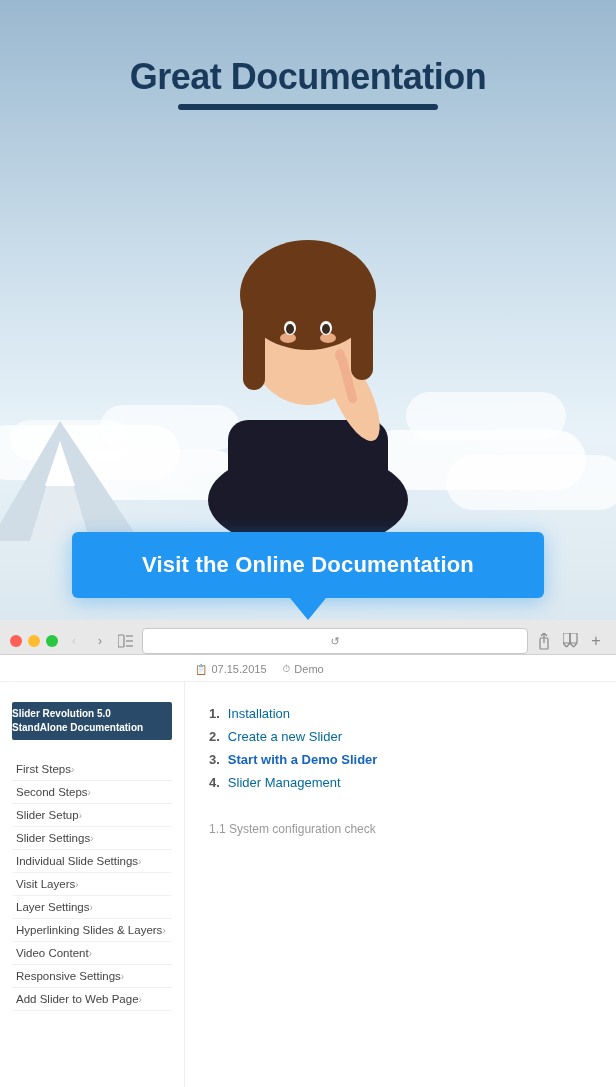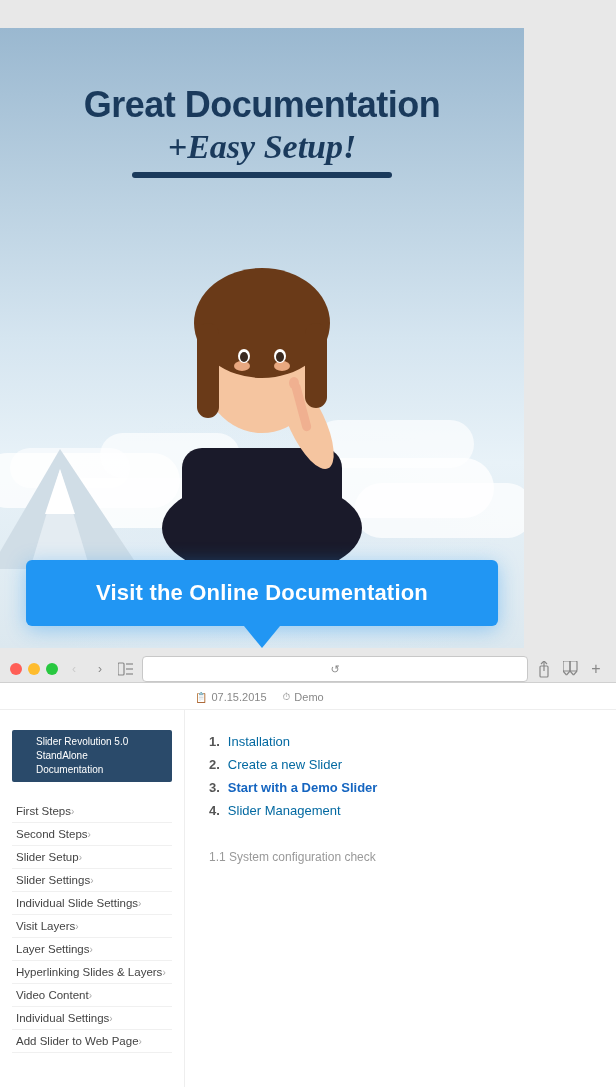--- a/index.html
+++ b/index.html
@@ -7,26 +7,25 @@
     body {
       width: 616px;
       min-height: 1087px;
       font-family: -apple-system, BlinkMacSystemFont, 'Segoe UI', sans-serif;
       background: #e8e8e8;
       overflow-x: hidden;
     }
 
     
     .hero {
-      width: 524px;
+      width: 616px;
       height: 620px;
       position: relative;
       overflow: hidden;
       background: linear-gradient(180deg, #b8d4e8 0%, #d6e8f5 40%, #e8f2fa 70%, #c8dce8 100%);
-      margin-top: 28px;
     }
 
     .hero-bg {
       position: absolute;
       inset: 0;
       background:
         radial-gradient(ellipse 80% 40% at 50% 85%, #e0ecf5 0%, transparent 60%),
         linear-gradient(180deg, #9ab8d0 0%, #b8cfe0 25%, #d5e5f0 50%, #e8f2f8 70%, #dce8ef 100%);
     }
 
@@ -228,22 +227,22 @@
     .doc-sidebar {
       width: 185px;
       flex-shrink: 0;
       padding: 20px 12px;
       border-right: 1px solid #eee;
     }
     .sidebar-brand {
       background: #2a4a6a;
       color: white;
       font-size: 10px;
-      font-weight: 400;
-      padding: 5px 24px;
+      font-weight: 700;
+      padding: 5px 0;
       border-radius: 2px;
       line-height: 1.4;
       margin-bottom: 18px;
     }
 
     .sidebar-menu {
       list-style: none;
     }
     .sidebar-menu li {
       display: flex;
@@ -328,21 +327,20 @@
   <div style="position:absolute;bottom:75px;left:-10px;z-index:3;">
     <svg width="180" height="130" viewBox="0 0 180 130">
       <polygon points="0,130 70,10 150,130" fill="#d0dde6"></polygon>
       <polygon points="40,130 70,30 100,130" fill="#e4ecf2"></polygon>
       <polygon points="55,75 70,30 85,75" fill="white"></polygon>
     </svg>
   </div>
 
   <div class="hero-text">
     <div class="hero-title">Great Documentation</div>
-    <div class="hero-subtitle">+Easy Setup!</div>
     <div class="hero-underline"></div>
   </div>
 
   <div class="person">
 
     <svg width="280" height="380" viewBox="0 0 280 380" style="position:absolute;bottom:0;">
 
       <ellipse cx="140" cy="340" rx="100" ry="50" fill="#1a1a2a"></ellipse>
       <rect x="60" y="260" width="160" height="120" rx="20" fill="#1a1a2a"></rect>
 
@@ -469,21 +467,21 @@
         </li>
         <li>
           <span>Hyperlinking Slides &amp; Layers</span>
           <span class="sidebar-arrow">›</span>
         </li>
         <li>
           <span>Video Content</span>
           <span class="sidebar-arrow">›</span>
         </li>
         <li>
-          <span>Individual Settings</span>
+          <span>Responsive Settings</span>
           <span class="sidebar-arrow">›</span>
         </li>
         <li>
           <span>Add Slider to Web Page</span>
           <span class="sidebar-arrow">›</span>
         </li>
       </ul>
   </aside>
 
   <main class="doc-content">

